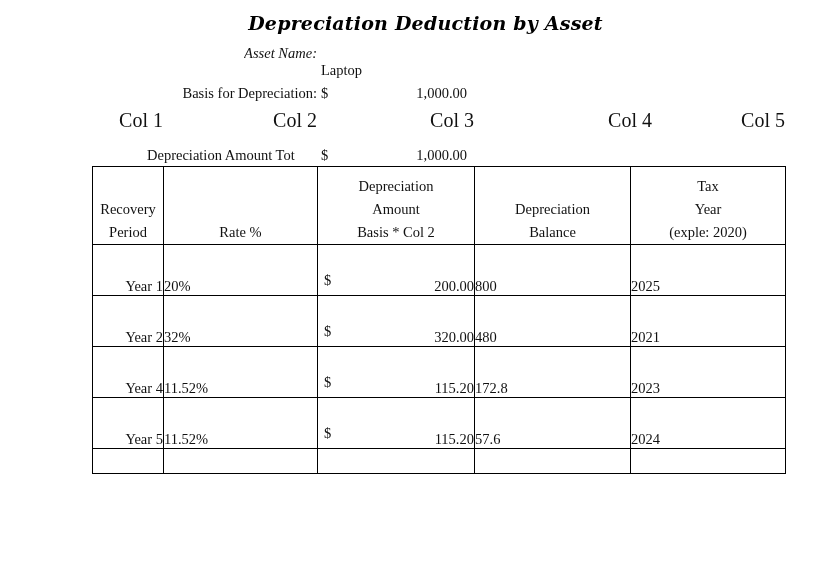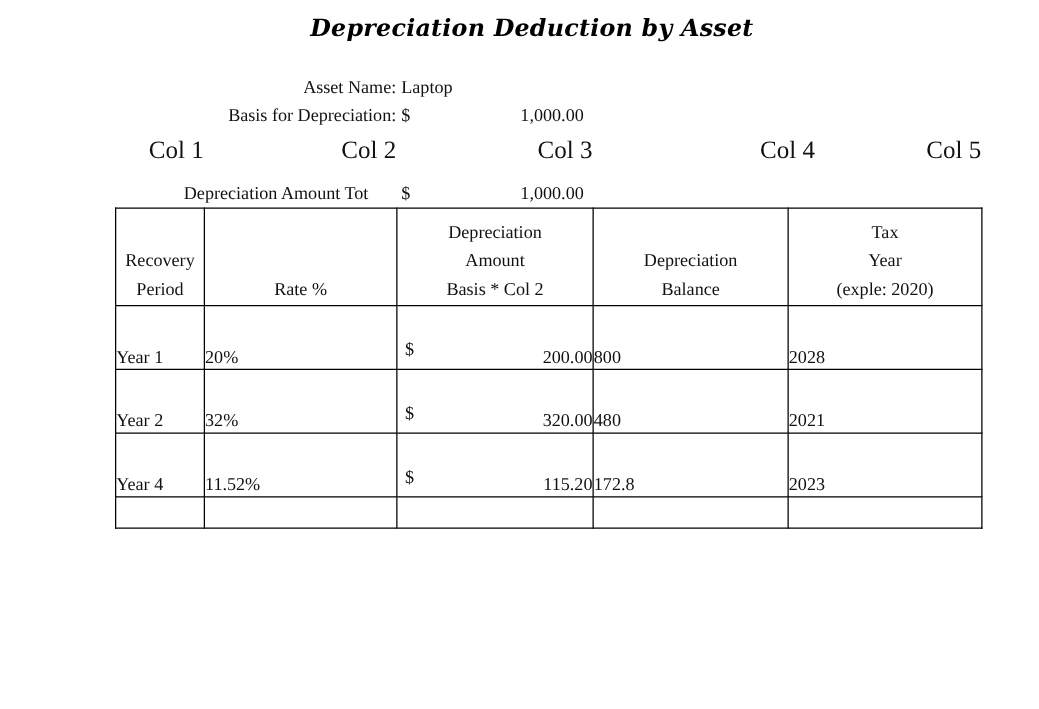--- a/index.html
+++ b/index.html
@@ -50,21 +50,21 @@
     white-space: nowrap;
     overflow: hidden;
   }
   .info-label.clipped {
     width: 170px;
     text-align: left;
     right: auto;
     left: 0;
   }
 
-  #info-asset-name   { left: 147px; top: 60px;  width: 170px; }
+  #info-asset-name   { left: 147px; top: 43px;  width: 170px; font-style: italic; }
   #info-basis        { left: 147px; top: 83px;  width: 170px; }
   #info-total        { left: 147px; top: 145px; width: 172px; }
 
   .info-field {
     position: absolute;
     height: 20px;
     line-height: 20px;
     font-size: 14.5px;
     white-space: nowrap;
   }
@@ -118,21 +118,21 @@
     text-align: center;
     vertical-align: middle;
     line-height: 23px;
     padding: 0 3px;
   }
   .hdr-line { display: block; white-space: nowrap; }
 
   .data-row td { height: 50px; }
 
   .cell-recovery {
-    text-align: left;
+    text-align: right;
     vertical-align: top;
     padding-top: 9px;
     white-space: nowrap;
   }
   .cell-num {
     vertical-align: bottom;
     padding: 0 6px 6px 6px;
     white-space: nowrap;
   }
   .cell-money {
@@ -217,41 +217,51 @@
   </thead>
   <tbody>
     <tr class="data-row">
       <td class="cell-recovery">Year 1</td>
       <td class="cell-num">20%</td>
       <td class="cell-money">
         <span class="money-sym">$</span>
         <span class="money-val">200.00</span>
       </td>
       <td class="cell-num">800</td>
-      <td class="cell-num">2028</td>
+      <td class="cell-num">2025</td>
     </tr>
     <tr class="data-row">
       <td class="cell-recovery">Year 2</td>
       <td class="cell-num">32%</td>
       <td class="cell-money">
         <span class="money-sym">$</span>
         <span class="money-val">320.00</span>
       </td>
       <td class="cell-num">480</td>
       <td class="cell-num">2021</td>
     </tr>
     <tr class="data-row">
       <td class="cell-recovery">Year 4</td>
       <td class="cell-num">11.52%</td>
       <td class="cell-money">
         <span class="money-sym">$</span>
         <span class="money-val">115.20</span>
       </td>
       <td class="cell-num">172.8</td>
       <td class="cell-num">2023</td>
+    </tr>
+    <tr class="data-row">
+      <td class="cell-recovery">Year 5</td>
+      <td class="cell-num">11.52%</td>
+      <td class="cell-money">
+        <span class="money-sym">$</span>
+        <span class="money-val">115.20</span>
+      </td>
+      <td class="cell-num">57.6</td>
+      <td class="cell-num">2024</td>
     </tr>
     <tr class="empty-row">
       <td class="cell-recovery"></td>
       <td class="cell-num"></td>
       <td class="cell-money"></td>
       <td class="cell-num"></td>
       <td class="cell-num"></td>
     </tr>
   </tbody>
 </table>

